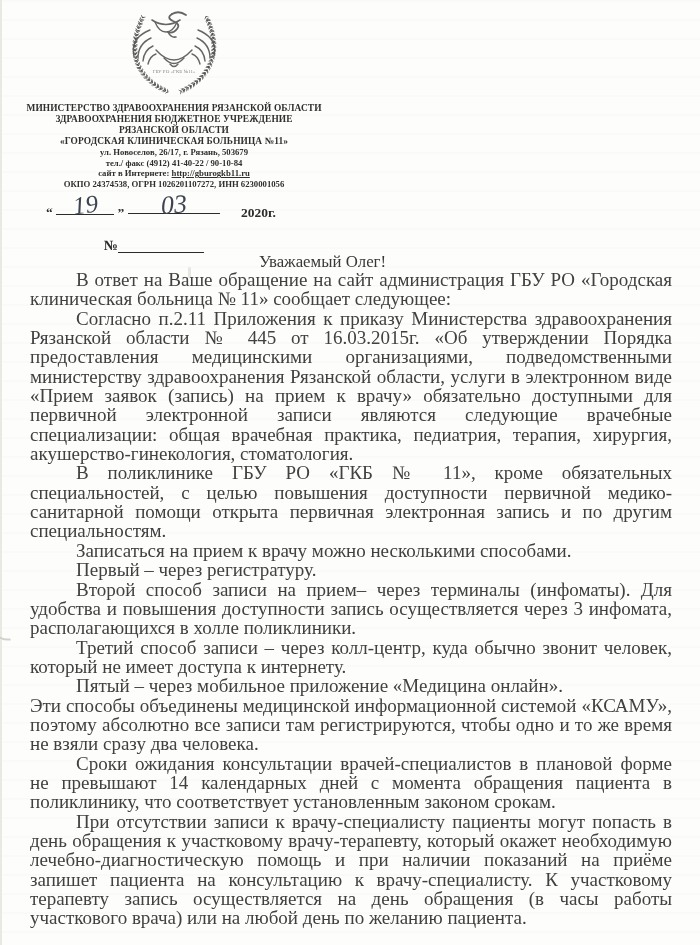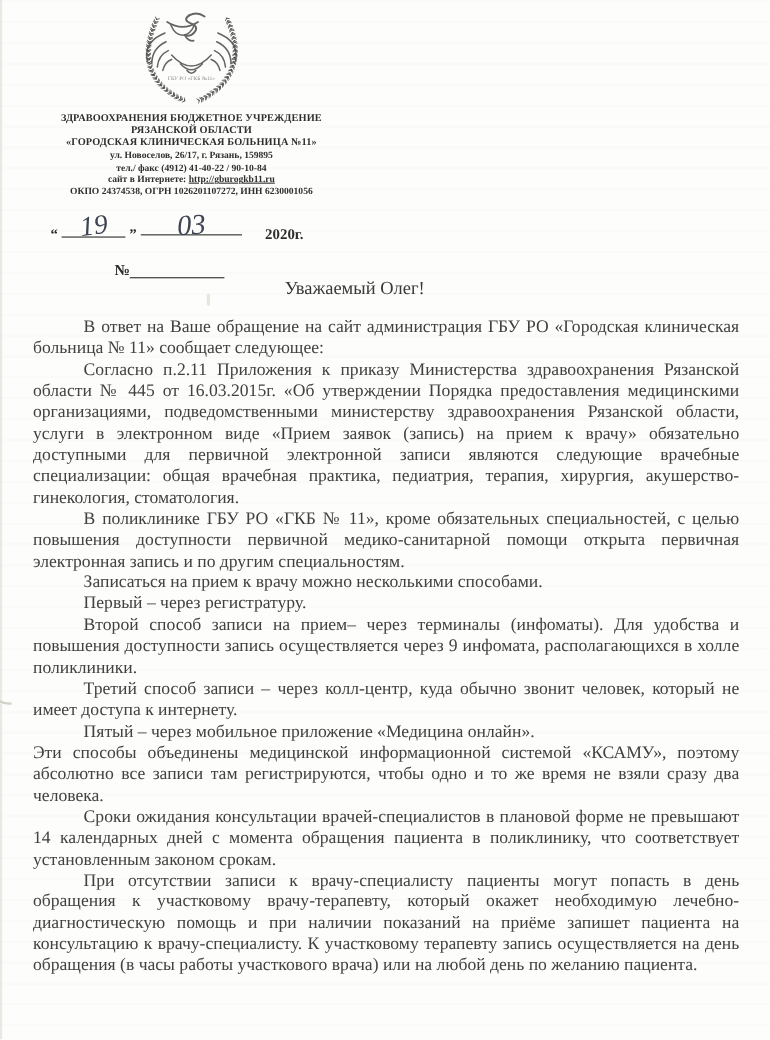--- a/index.html
+++ b/index.html
@@ -36,22 +36,22 @@
     font-style:italic; font-weight:normal; font-size:25px; color:#3e4552;
     display:inline-block; transform:rotate(-7deg); position:relative; top:-7px;
   }
   .hand-month { transform:rotate(-4deg); font-size:26px; }
   .year { margin-left:18px; }
   .num-row { position:absolute; left:104px; top:236px; font-size:14px; font-weight:bold; color:#2d2d2d; }
 
   
   .salutation { position:absolute; left:0; top:252px; width:645px; text-align:center; font-size:16.8px; color:#383838; }
   .body-text {
-    position:absolute; left:30px; top:288px; width:642px;
-    text-align:justify; font-size:16px; line-height:19.35px; color:#414141;
+    position:absolute; left:30px; top:270px; width:642px;
+    text-align:justify; font-size:19px; line-height:19.35px; color:#414141;
   }
   .body-text p { margin:0; text-indent:46px; }
   .body-text p.no-indent { text-indent:0; }
 </style>
 </head>
 <body>
 
 <div class="page">
   <div class="texture"></div>
   <div class="edge-shadow"></div>
@@ -84,24 +84,25 @@
         <path d="M96,52 q0,-14 -13,-20"></path>
         <path d="M91,55 q-1,-11 -10,-15"></path>
         <path d="M86,58 q-2,-8 -8,-10"></path>
         <path d="M42,44 q18,20 36,0"></path>
         <path d="M50,52 q10,11 20,0"></path>
         <path d="M56,58 q4,5 8,0"></path>
       </g>
       <text x="60" y="67" font-size="5" fill="#8a8a8a" text-anchor="middle">ГБУ РО «ГКБ №11»</text>
     </svg>
 
+    <div class="lh-big">МИНИСТЕРСТВО ЗДРАВООХРАНЕНИЯ РЯЗАНСКОЙ ОБЛАСТИ</div>
     <div class="lh-big">ЗДРАВООХРАНЕНИЯ  БЮДЖЕТНОЕ  УЧРЕЖДЕНИЕ</div>
     <div class="lh-big">РЯЗАНСКОЙ ОБЛАСТИ</div>
     <div class="lh-big">«ГОРОДСКАЯ КЛИНИЧЕСКАЯ БОЛЬНИЦА №11»</div>
-    <div class="lh-small">ул. Новоселов, 26/17, г. Рязань, 159895</div>
+    <div class="lh-small">ул. Новоселов, 26/17, г. Рязань, 503679</div>
     <div class="lh-small">тел./ факс (4912) 41-40-22 / 90-10-84</div>
     <div class="lh-small"><span>сайт в Интернете: </span><span class="lh-link">http://gburogkb11.ru</span></div>
     <div class="lh-small">ОКПО 24374538, ОГРН 1026201107272, ИНН 6230001056</div>
   </div>
 
   <div class="date-row">
     <span>“</span>
     <span class="blank b-day"><span class="hand">19</span></span>
     <span>”</span>
     <span class="blank b-month"><span class="hand hand-month">03</span></span>
@@ -113,20 +114,20 @@
   </div>
 
   <div class="salutation">Уважаемый Олег!</div>
 
   <div class="body-text">
     <p>В ответ на Ваше обращение на сайт администрация ГБУ РО «Городская клиническая больница № 11» сообщает следующее:</p>
     <p>Согласно п.2.11 Приложения к приказу Министерства здравоохранения Рязанской области № 445 от 16.03.2015г. «Об утверждении Порядка предоставления медицинскими организациями, подведомственными министерству здравоохранения Рязанской области, услуги в электронном виде «Прием заявок (запись) на прием к врачу» обязательно доступными  для первичной электронной записи являются следующие врачебные специализации: общая врачебная практика, педиатрия, терапия, хирургия, акушерство-гинекология, стоматология.</p>
     <p>В поликлинике ГБУ РО «ГКБ № 11», кроме обязательных специальностей, с целью повышения доступности первичной медико-санитарной помощи открыта первичная электронная запись и по другим специальностям.</p>
     <p>Записаться на прием к врачу можно несколькими способами.</p>
     <p>Первый – через регистратуру.</p>
-    <p>Второй способ записи на прием– через терминалы (инфоматы). Для удобства и повышения доступности запись осуществляется через 9 инфомата, располагающихся в холле поликлиники.</p>
+    <p>Второй способ записи на прием– через терминалы (инфоматы). Для удобства и повышения доступности запись осуществляется через 3 инфомата, располагающихся в холле поликлиники.</p>
     <p>Третий способ записи – через колл-центр, куда обычно звонит человек, который не имеет доступа к интернету.</p>
     <p>Пятый – через мобильное приложение «Медицина онлайн».</p>
     <p class="no-indent">Эти способы объединены медицинской информационной системой «КСАМУ», поэтому абсолютно все записи там регистрируются, чтобы одно и то же время не взяли сразу два человека.</p>
     <p>Сроки ожидания консультации врачей-специалистов в плановой форме не превышают 14 календарных дней с момента обращения пациента в поликлинику, что соответствует установленным законом срокам.</p>
     <p>При отсутствии записи к врачу-специалисту пациенты могут попасть в день обращения к участковому врачу-терапевту, который окажет необходимую лечебно-диагностическую помощь и при наличии показаний на приёме запишет пациента на консультацию к врачу-специалисту. К участковому терапевту запись осуществляется на день обращения (в часы работы участкового врача) или на любой день по желанию пациента.</p>
   </div>
 </div>
 
 </body></html>

